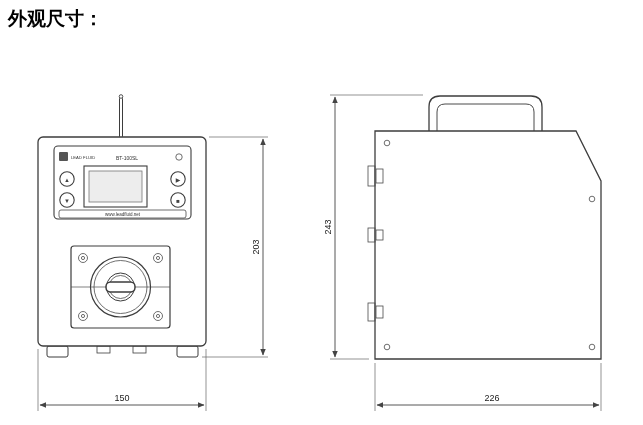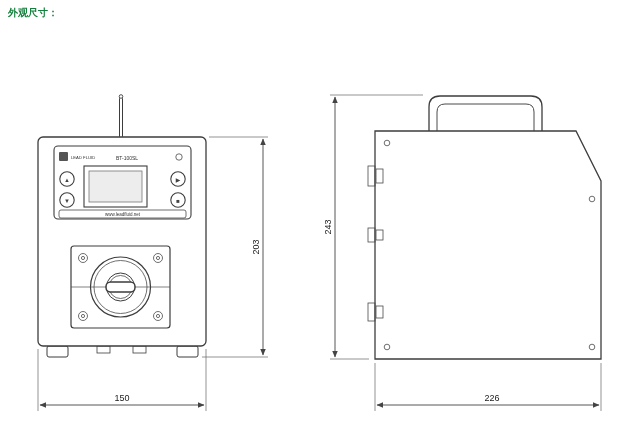--- a/index.html
+++ b/index.html
@@ -5,21 +5,21 @@
   html,body{margin:0;padding:0;background:#fff;}
   .canvas{
     position:relative;
     width:643px;height:425px;
     background:#fff;
     font-family:"Liberation Sans", sans-serif;
     overflow:hidden;
   }
   .page-title{
     position:absolute;left:8px;top:6px;
-    font-size:10px;font-weight:bold;color:#15803d;
+    font-size:19px;font-weight:bold;color:#000000;
     font-family:Liberation Serif, serif;
   }
   svg{position:absolute;left:0;top:0;}
   .outline{fill:#fff;stroke:#3d3d3d;stroke-width:1.3;}
   .line1{fill:none;stroke:#3d3d3d;stroke-width:1.1;}
   .thin{fill:none;stroke:#4a4a4a;stroke-width:0.8;}
   .dimline{stroke:#444;stroke-width:0.9;fill:none;}
   .extline{stroke:#666;stroke-width:0.7;fill:none;}
   .dimtext{font-size:9px;fill:#222;font-family:"Liberation Sans",sans-serif;}
   .tinytext{fill:#333;font-family:"Liberation Sans",sans-serif;}

